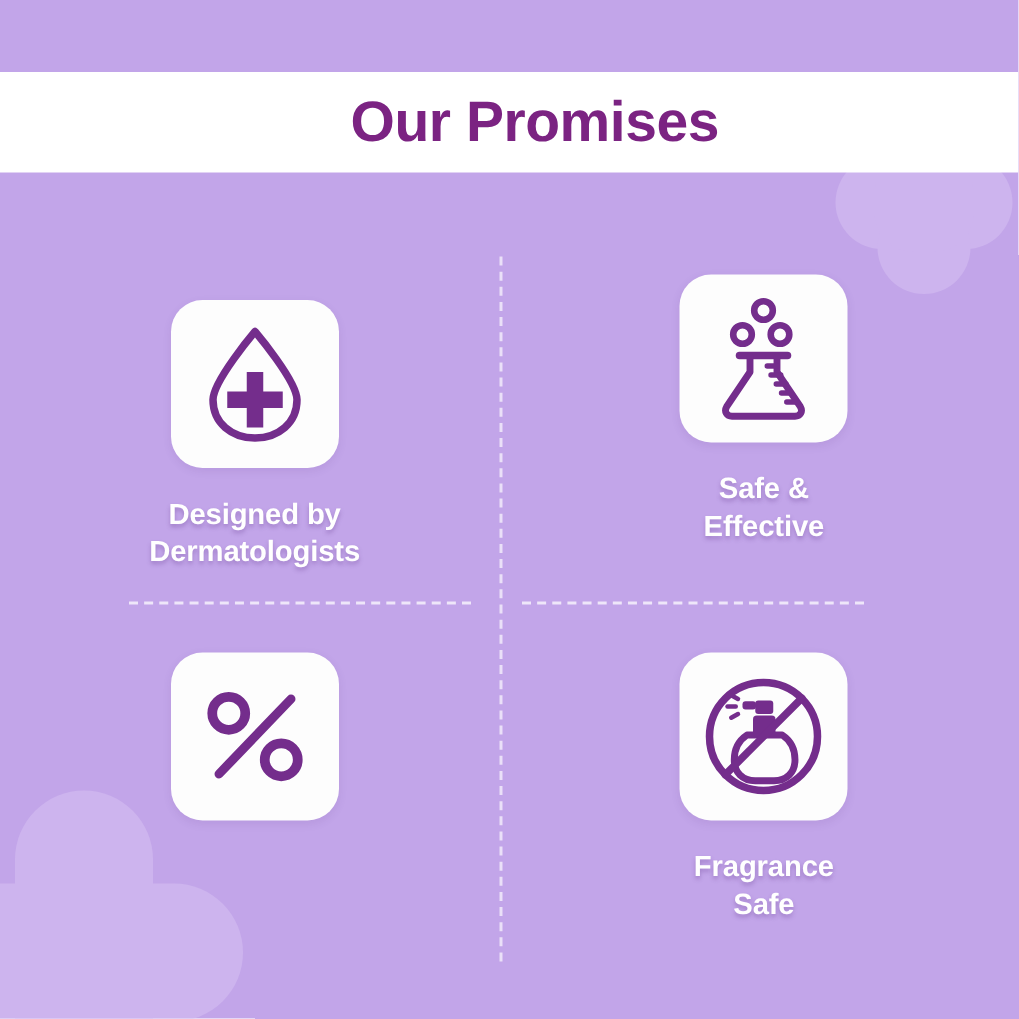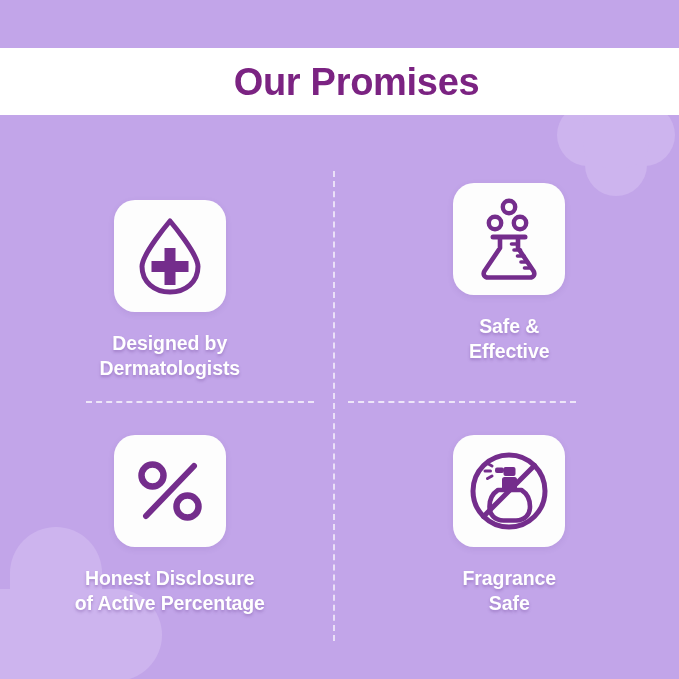--- a/index.html
+++ b/index.html
@@ -189,22 +189,20 @@
     </div>
 
     <div class="cell cell-2">
       <div class="icon-card">
         <svg width="66" height="62" viewBox="0 0 66 62">
           <circle cx="15.5" cy="15.5" r="11" fill="none" stroke="#742D8C" stroke-width="6.5"></circle>
           <circle cx="50.5" cy="46.5" r="11" fill="none" stroke="#742D8C" stroke-width="6.5"></circle>
           <line x1="57" y1="6" x2="9" y2="56" stroke="#742D8C" stroke-width="6" stroke-linecap="round"></line>
         </svg>
       </div>
-      <div class="promise-label">Honest Disclosure
-of Active Percentage</div>
     </div>
 
     <div class="cell cell-3">
       <div class="icon-card">
         <svg width="82" height="82" viewBox="0 0 82 82">
 
           <path d="M30 40 C24 44 21.5 50 21.5 56.5 C21.5 65 27 70.5 35.5 70.5 L48 70.5 C56.5 70.5 62 65 62 56.5 C62 50 59.5 44 53.5 40 Z" fill="none" stroke="#742D8C" stroke-width="4.6" stroke-linejoin="round"></path>
 
           <rect x="34" y="27" width="15" height="14" rx="2.5" fill="#742D8C"></rect>
 

